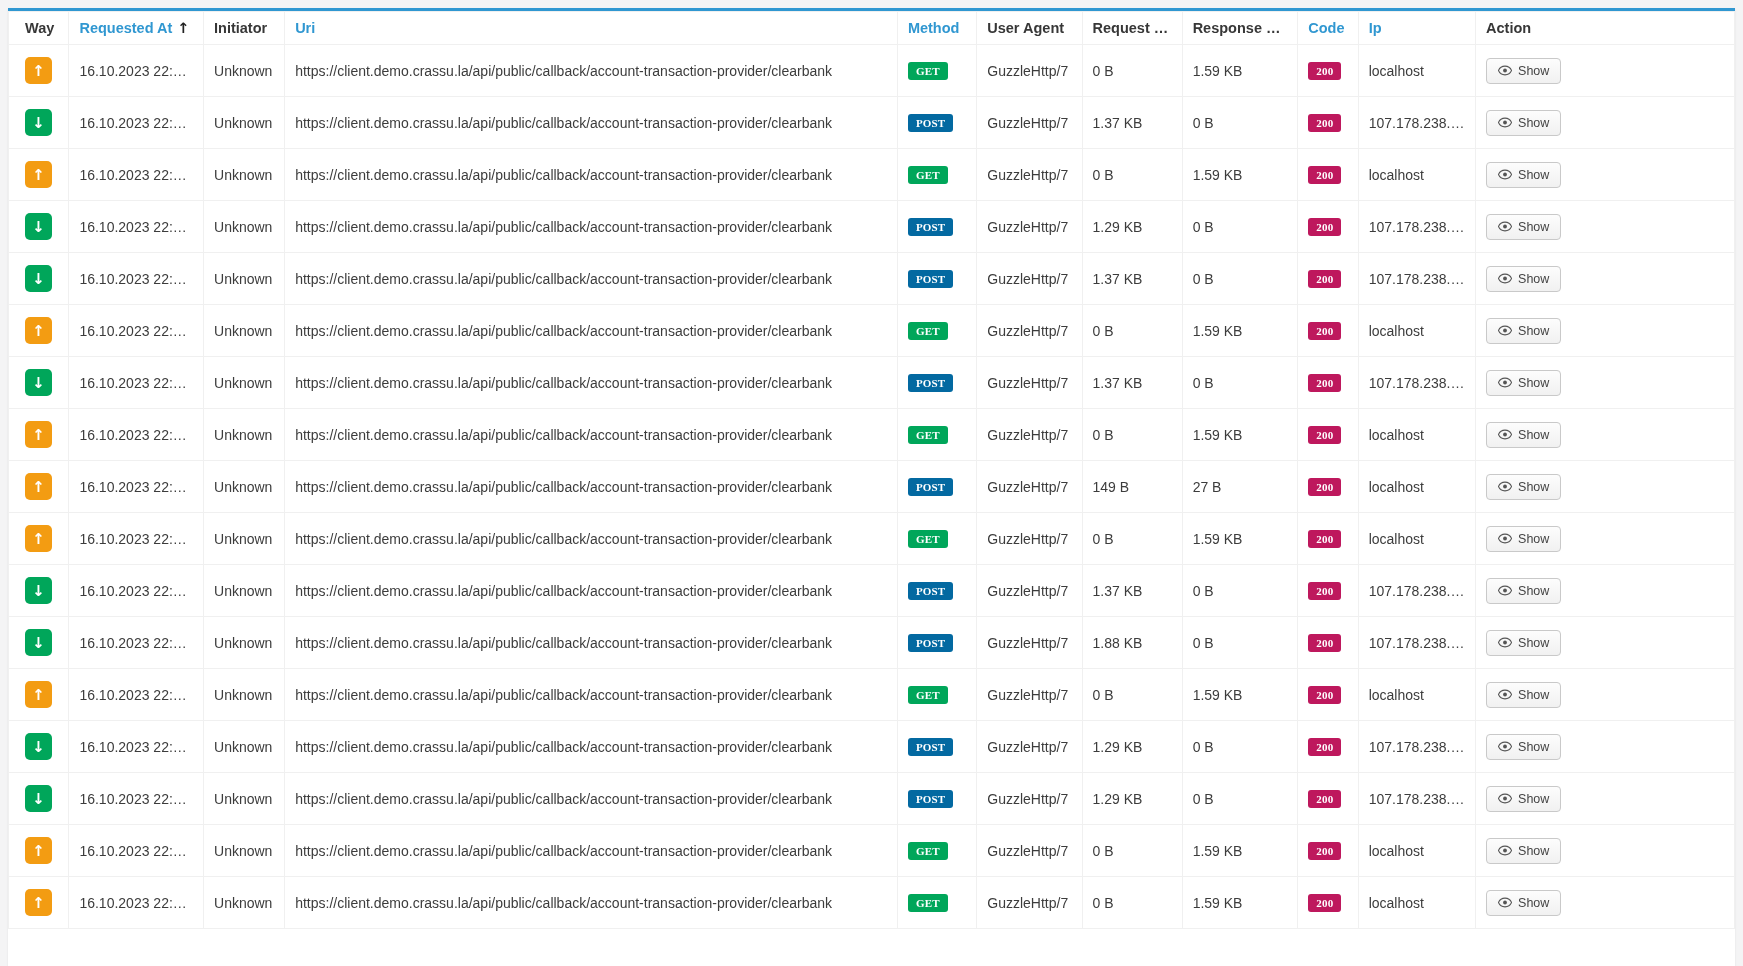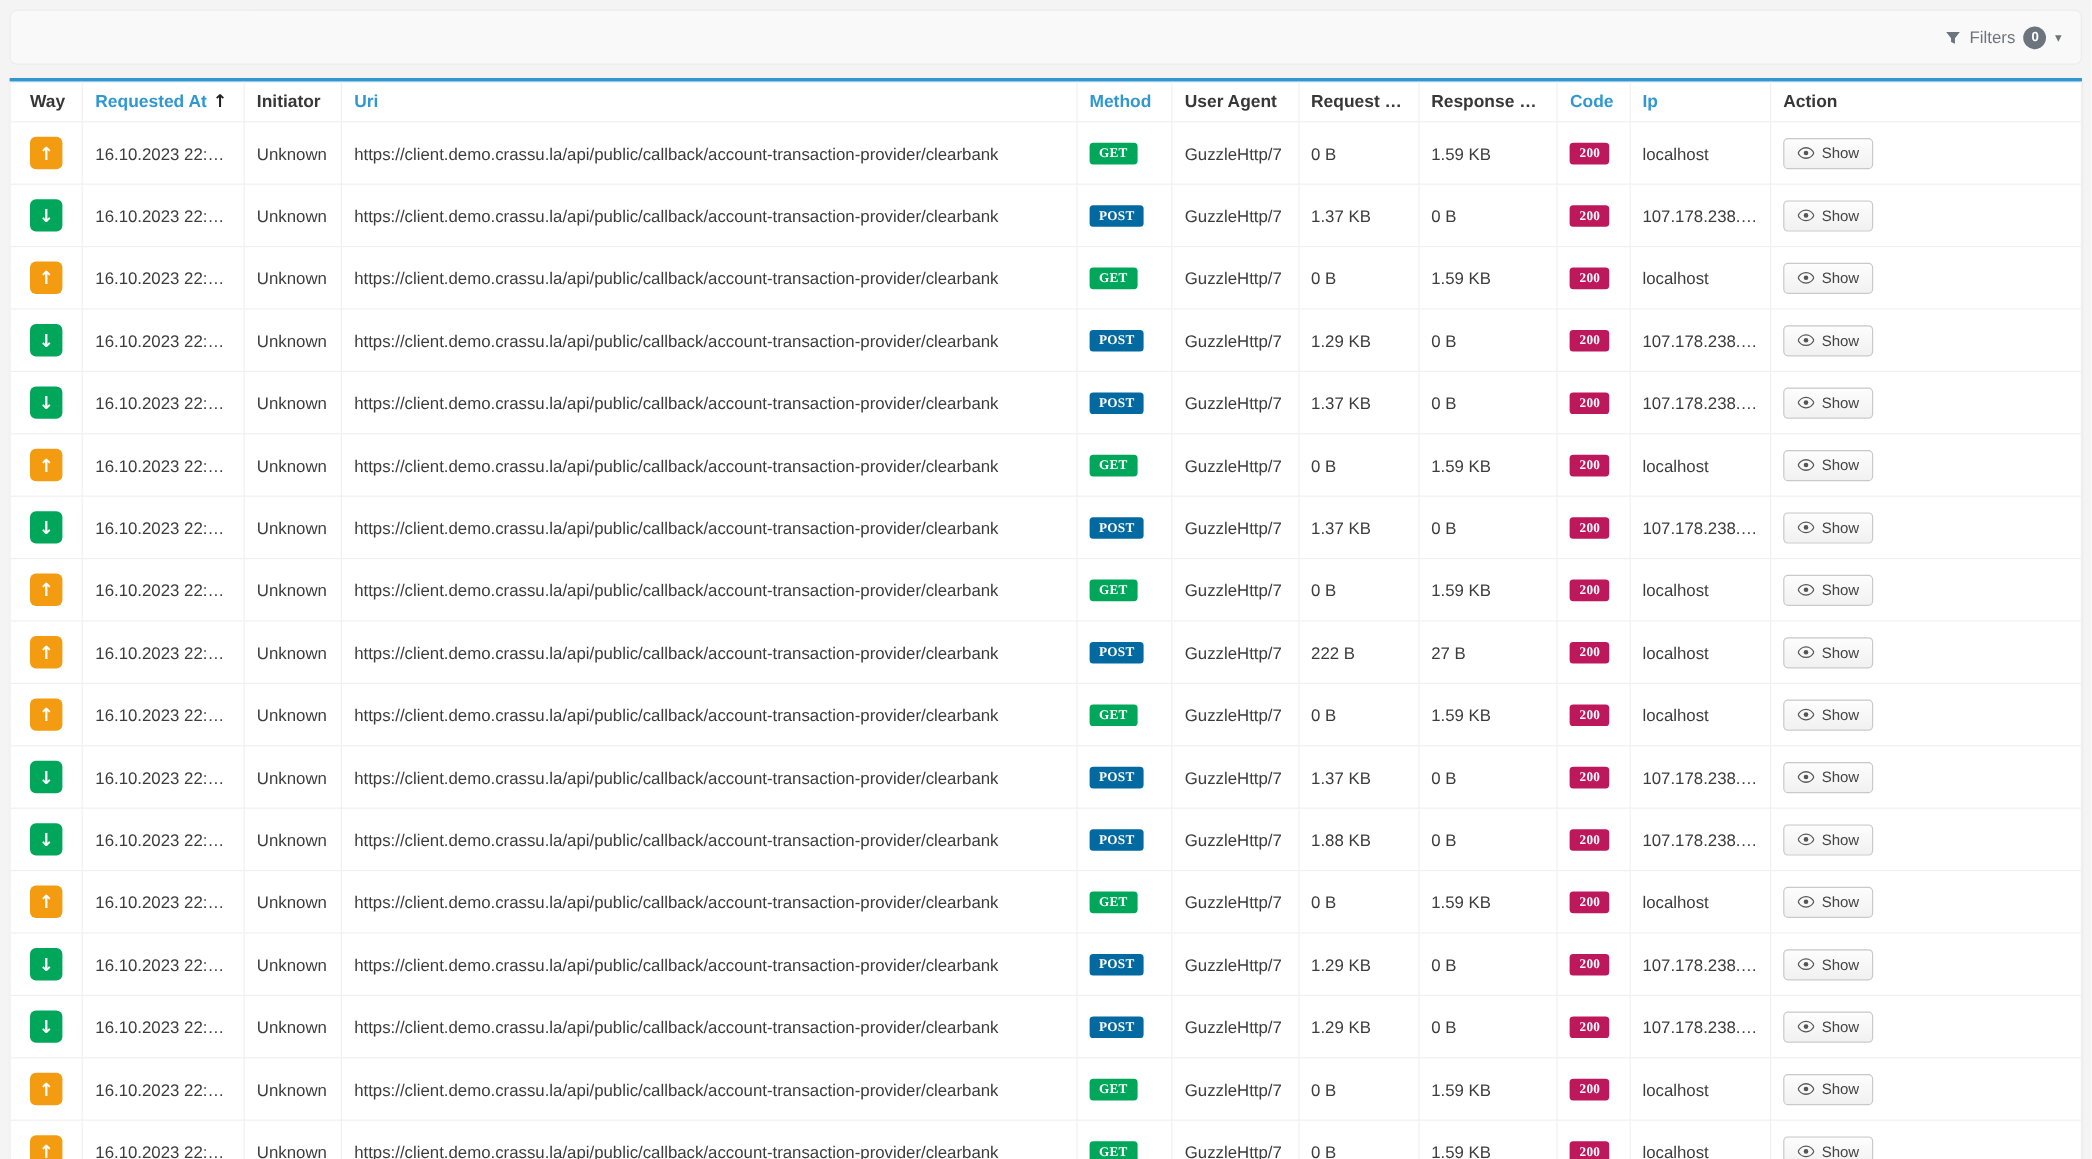--- a/index.html
+++ b/index.html
@@ -88,30 +88,20 @@
     border: 1px solid #c9c9c9; border-radius: 4px;
     font-size: 12.5px; color: #444; cursor: pointer;
     font-family: inherit;
   }
 </style>
 </head>
 <body>
 
 <div class="page">
 
-  <div class="filter-bar">
-    <button class="filters-btn">
-      <svg class="funnel" width="13" height="13" viewBox="0 0 16 16" aria-hidden="true">
-        <path d="M1 2h14L10 8.5V14l-4-1.8V8.5L1 2z" fill="#6c757d"></path>
-      </svg>
-      <span>Filters</span>
-      <span class="filter-count">0</span>
-      <span class="caret">▾</span>
-    </button>
-  </div>
 
   <div class="table-card">
     <table>
       <colgroup>
         <col style="width:3.5%">
           <col style="width:7.8%">
           <col style="width:4.7%">
         <col style="width:35.5%">
           <col style="width:4.6%">
           <col style="width:6.1%">
@@ -383,21 +373,21 @@
         <span>↑</span>
       </span>
     </td>
     <td>16.10.2023 22:40:12</td>
     <td>Unknown</td>
     <td>https://client.demo.crassu.la/api/public/callback/account-transaction-provider/clearbank</td>
     <td>
       <span class="method-badge method-post">POST</span>
     </td>
     <td>GuzzleHttp/7</td>
-    <td>222 B</td>
+    <td>149 B</td>
     <td>27 B</td>
     <td>
       <span class="code-badge">200</span>
     </td>
     <td>localhost</td>
     <td>
       <button class="show-btn">
         <svg width="14" height="11" viewBox="0 0 16 12" aria-hidden="true">
           <path d="M8 1C4.2 1 1.4 3.9 0.5 6 1.4 8.1 4.2 11 8 11s6.6-2.9 7.5-5C14.6 3.9 11.8 1 8 1z" fill="none" stroke="#555" stroke-width="1.2"></path>
           <circle cx="8" cy="6" r="2.2" fill="#555"></circle>

